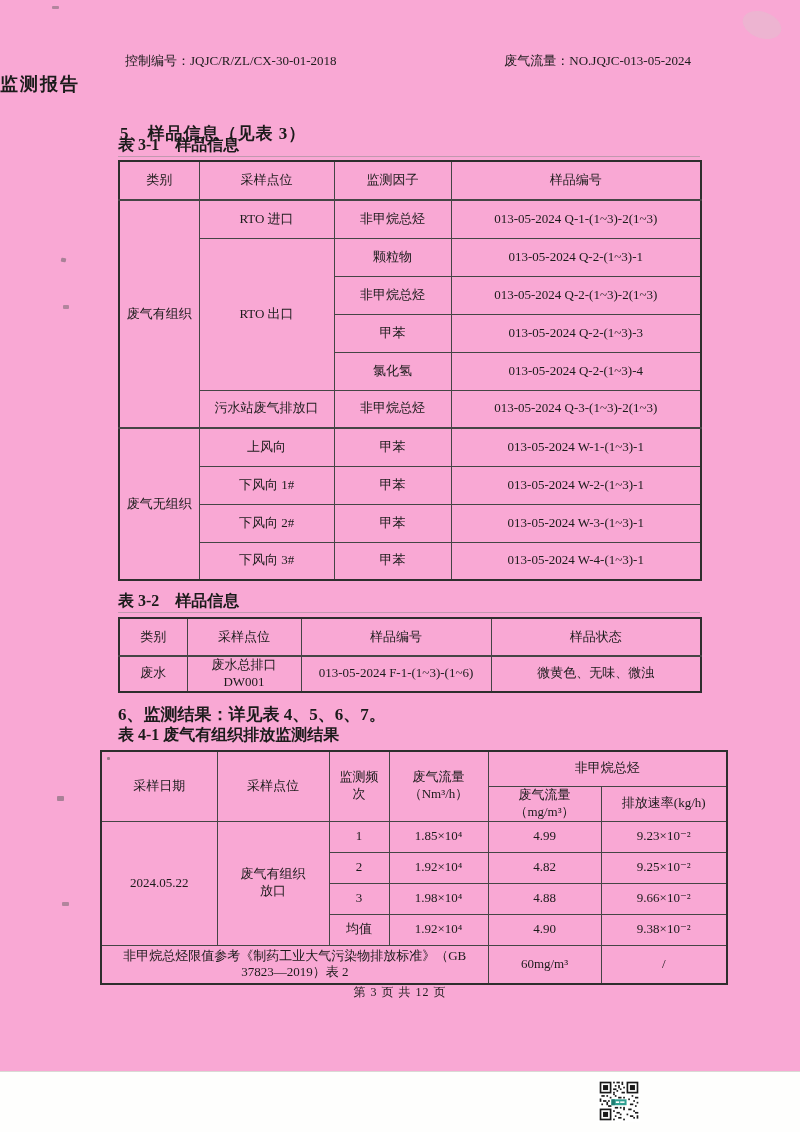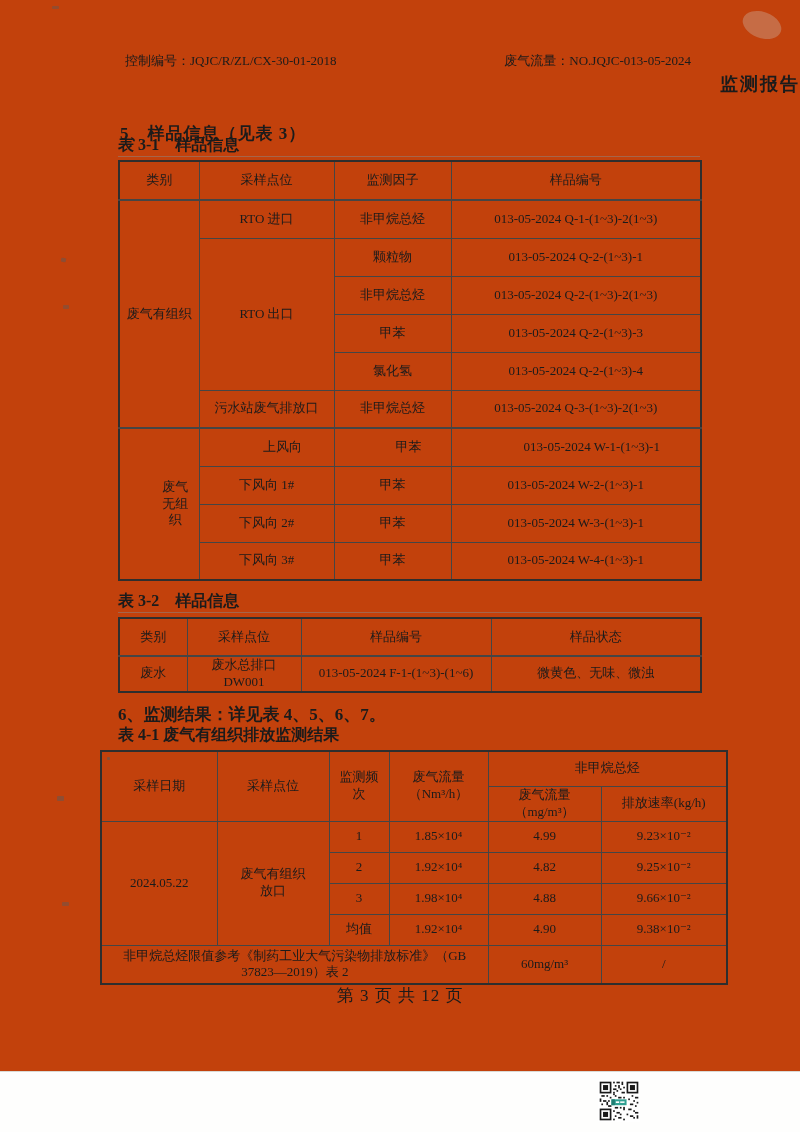--- a/index.html
+++ b/index.html
@@ -1,58 +1,58 @@
 <!DOCTYPE html>
 <html><head>
 <meta charset="utf-8">
 <style>
   html,body{margin:0;padding:0;}
   body{
     width:800px;height:1132px;position:relative;overflow:hidden;
     background:#fdfdfc;color:#1b1b1b;
     font-family:"Liberation Serif","DejaVu Serif",serif;
   }
-  .sheet{position:absolute;inset:0;background:#c2410c;}
+  .sheet{position:absolute;inset:0;background:#f9a8d4;}
   .scanner-strip{position:absolute;left:0;right:0;top:1072px;bottom:0;background:#fefefd;}
   .page-edge{position:absolute;left:0;right:0;top:1071px;height:1px;background:#dadad5;}
 
   .meta-row{position:absolute;top:52px;left:125px;width:566px;display:flex;justify-content:space-between;font-size:13px;white-space:nowrap;}
-  .doc-title{position:absolute;top:72px;left:0;right:0;text-align:right;font-size:18px;font-weight:bold;letter-spacing:2px;}
+  .doc-title{position:absolute;top:72px;left:0;right:0;text-align:left;font-size:18px;font-weight:bold;letter-spacing:2px;}
   .sec{position:absolute;font-size:17px;font-weight:bold;white-space:nowrap;}
   .sec5{top:90px;left:120px;letter-spacing:1px;margin-top:32px;}
   .sec6{top:703px;left:118px;}
   .tbl-title{position:absolute;font-size:16px;font-weight:bold;white-space:nowrap;}
   .t31t{top:135px;left:118px;}
   .t32t{top:591px;left:118px;}
   .t41t{top:725px;left:118px;}
   .hairline{position:absolute;height:1px;background:#8a8a8a;opacity:.5;}
 
   table.tbl{position:absolute;border-collapse:collapse;table-layout:fixed;border:2px solid #2e2e2e;}
   table.tbl td{border:1px solid #454545;text-align:center;vertical-align:middle;padding:0 4px;line-height:1.3;font-size:13px;overflow:hidden;}
   .pl{white-space:pre-line;}
 
   .t31{top:160px;left:118px;width:582px;}
   .t31 tr{height:38px;}
   .t31 tr.hrow{height:39px;}
   .t31 tr.hrow td{border-bottom-width:2px;}
-  .t31 tr.gsep td{border-top-width:2px;padding-left:36px;}
+  .t31 tr.gsep td{border-top-width:2px;}
 
   .t32{top:617px;left:118px;width:582px;}
   .t32 tr.hrow{height:38px;}
   .t32 tr.hrow td{border-bottom-width:2px;}
   .t32 tr.drow{height:32px;margin-top:11px;}
 
   .t41{top:750px;left:100px;width:626px;}
   .t41 tr.h1{height:35px;}
   .t41 tr.h2{height:35px;}
   .t41 tr.drow{height:31px;}
   .t41 tr.lrow{height:36px;margin-left:8px;}
   .t41 td.lnote{padding:2px 6px;}
 
-  .footer{position:absolute;top:984px;left:0;right:0;text-align:center;font-size:17px;letter-spacing:1px;}
+  .footer{position:absolute;top:984px;left:0;right:0;text-align:center;font-size:12px;letter-spacing:1px;}
 
   .qr{position:absolute;top:1080px;left:598px;width:42px;height:42px;}
 
   .artifact{position:absolute;background:#5a5a5a;opacity:.5;border-radius:1px;}
   .a1{left:52px;top:6px;width:7px;height:3px;opacity:.45;}
   .a2{left:61px;top:258px;width:5px;height:4px;transform:rotate(12deg);}
   .a3{left:63px;top:305px;width:6px;height:4px;opacity:.45;}
   .a4{left:57px;top:796px;width:7px;height:5px;}
   .a5{left:62px;top:902px;width:7px;height:4px;opacity:.45;}
   .a6{left:107px;top:757px;width:3px;height:3px;opacity:.6;}

